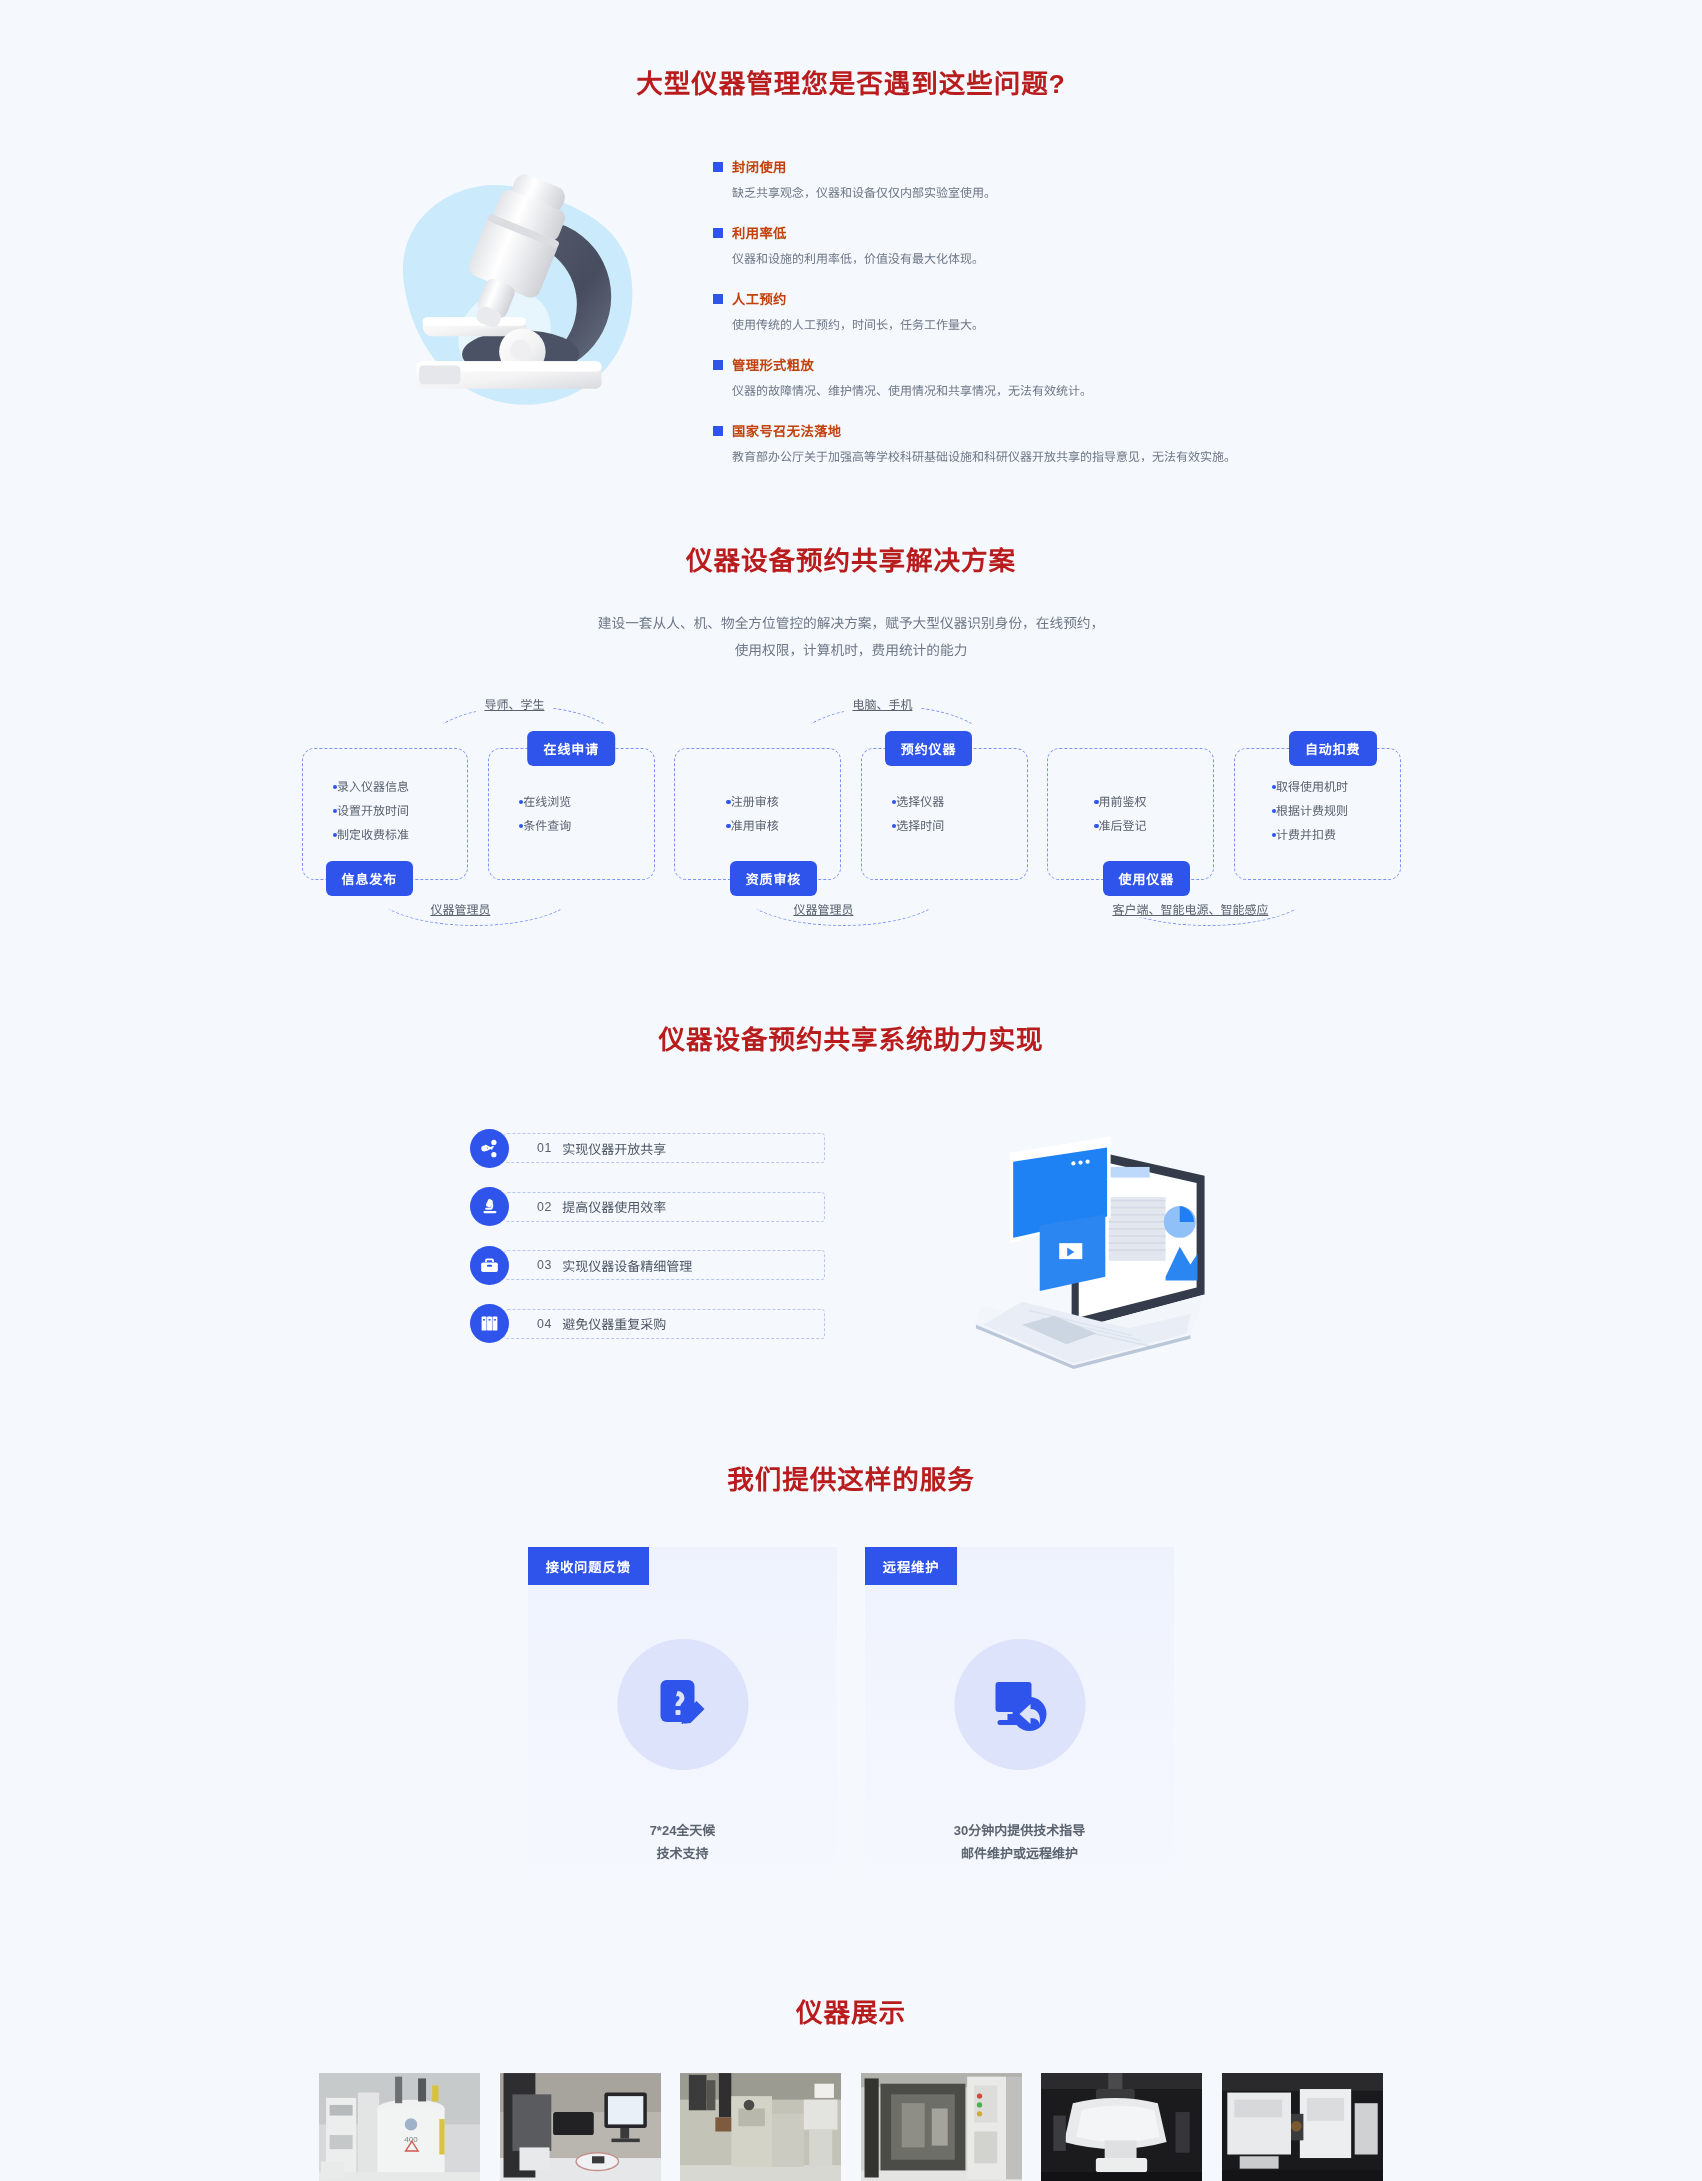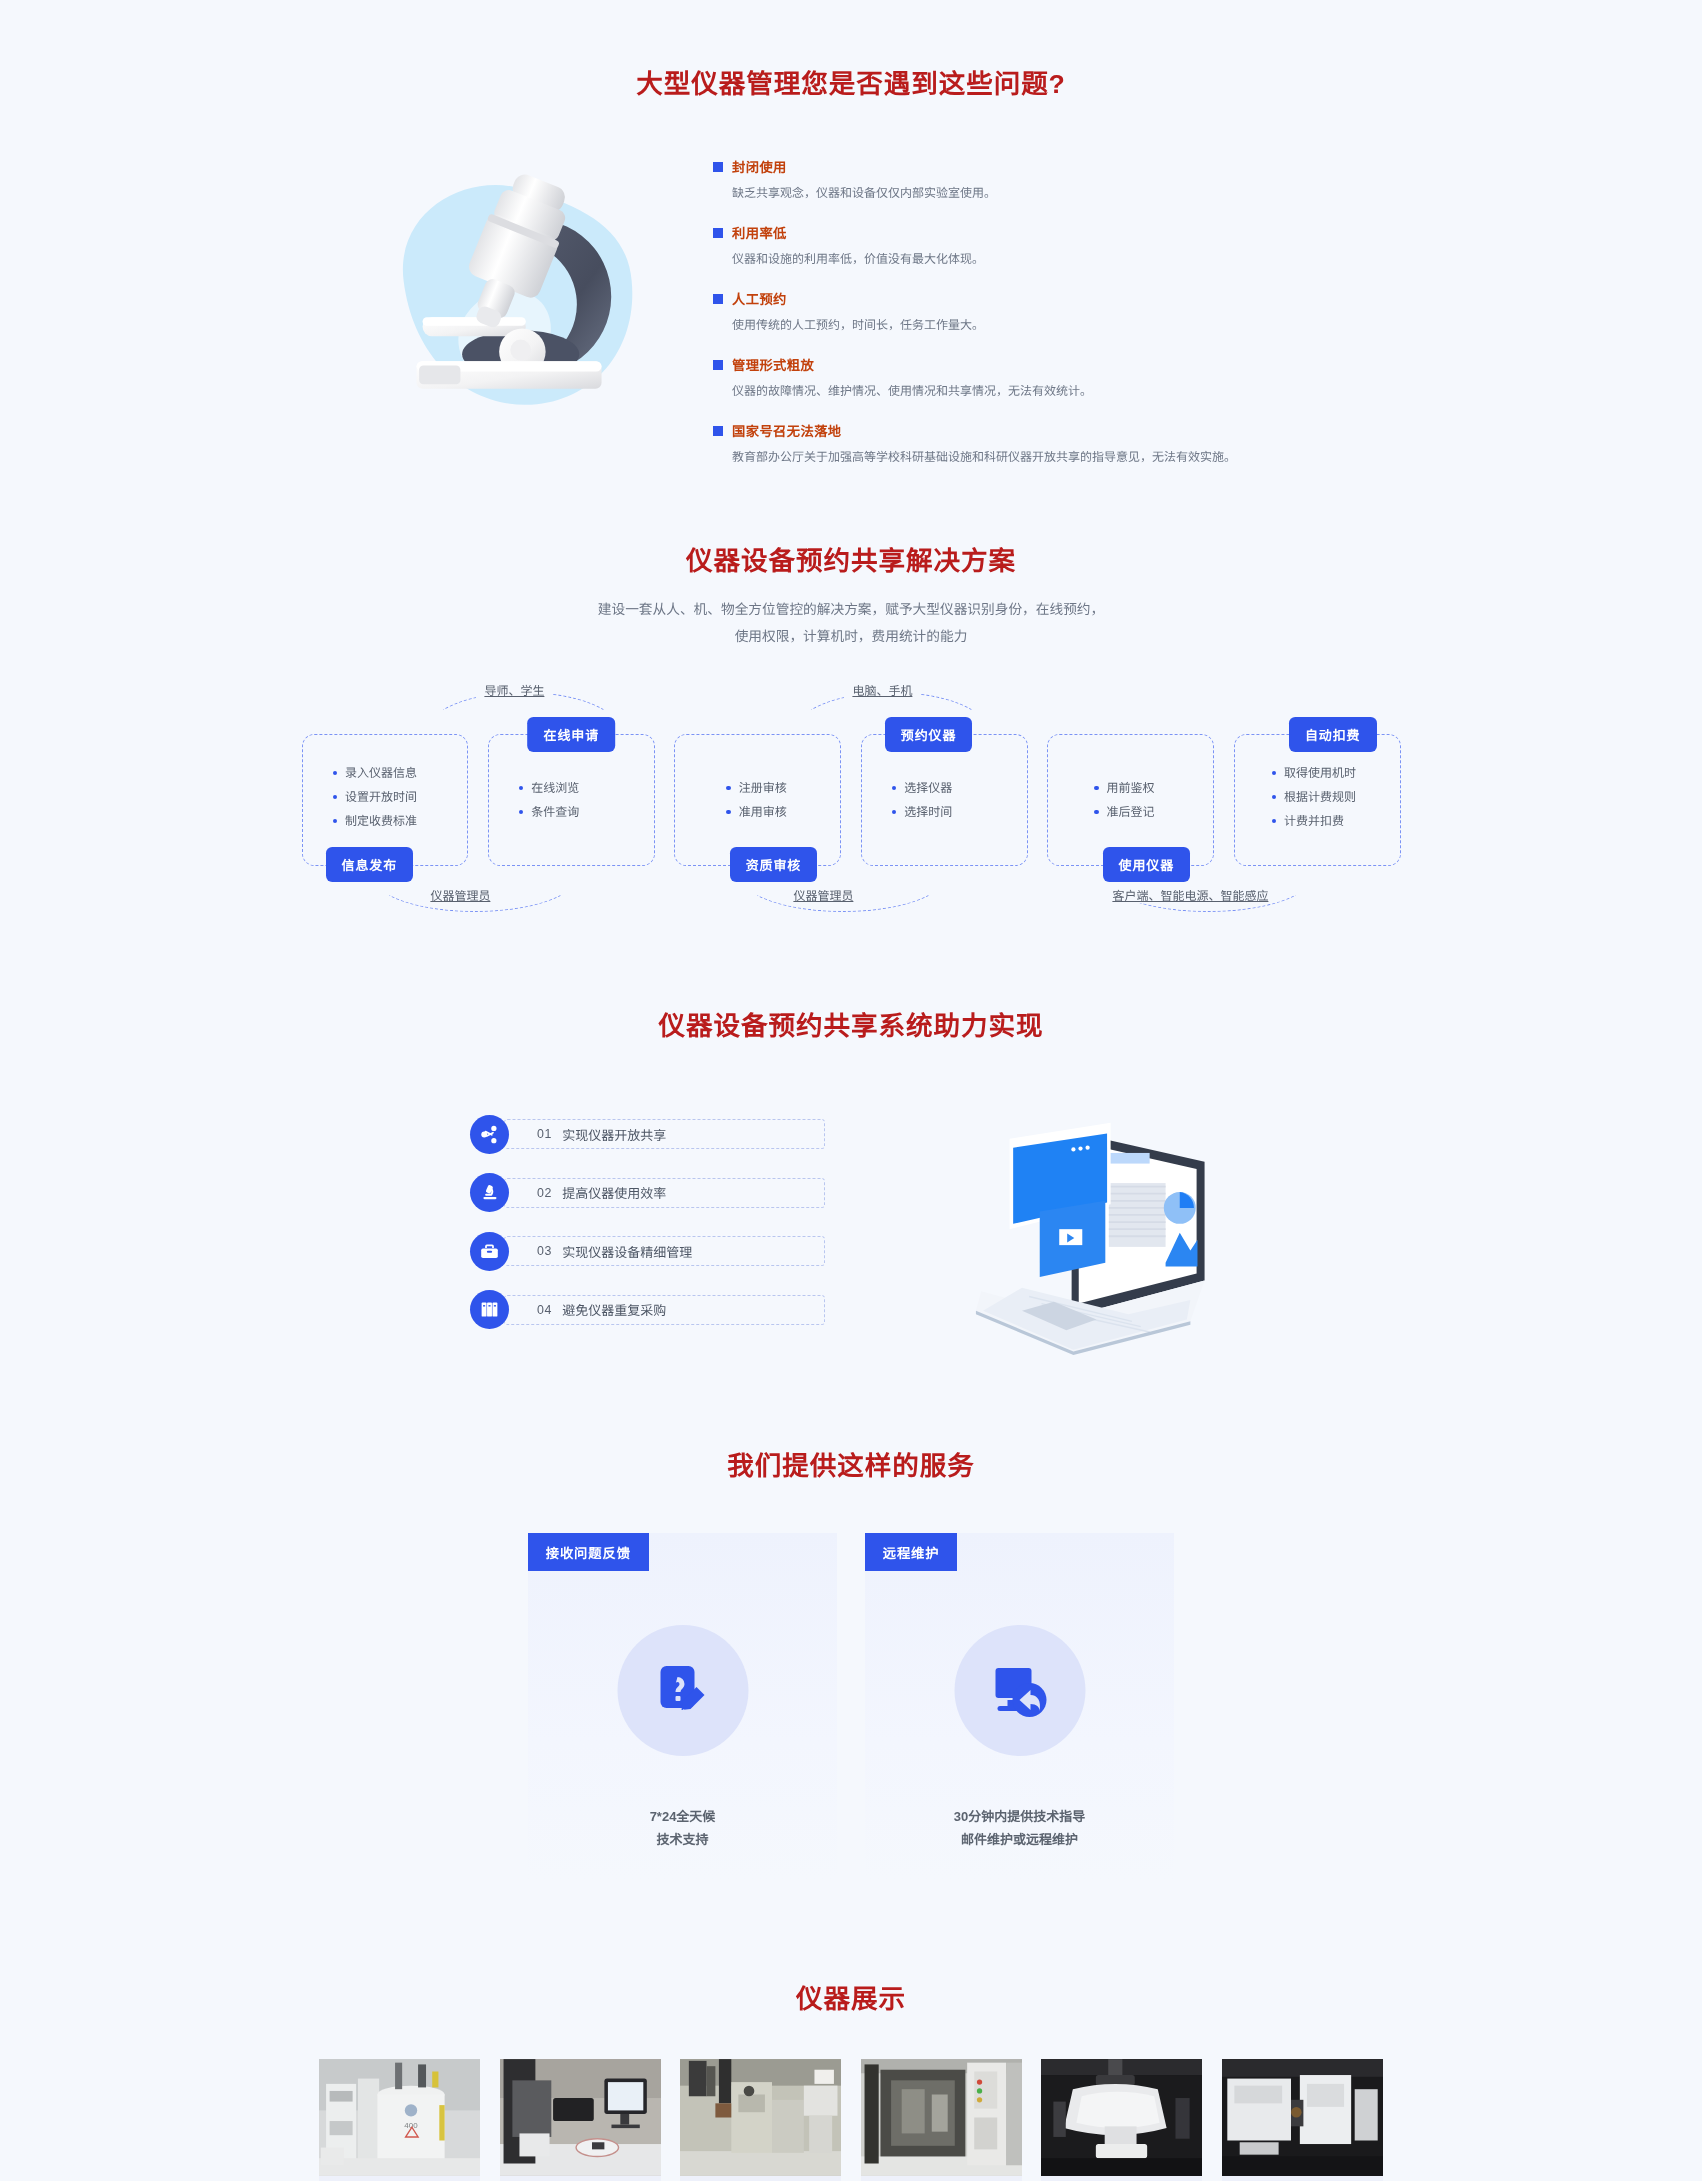--- a/index.html
+++ b/index.html
@@ -18,21 +18,21 @@
     font-size: 26.6px;
     font-weight: bold;
     color: #b91c1c;
     letter-spacing: 0.9px;
   }
   .sec-sub {
     text-align: center;
     font-size: 13.7px;
     color: #6e7787;
     line-height: 27.5px;
-    margin-top: 18px;
+    margin-top: 32px;
   }
 
   
   #problems { padding-top: 62px; }
   .prob-body {
     display: flex;
     justify-content: center;
     align-items: flex-start;
     margin-top: 51px;
     gap: 51px;
@@ -78,21 +78,21 @@
   }
   .flow-bullets {
     position: absolute;
     left: 0; right: 0;
     top: 50%;
     transform: translateY(-50%);
     padding-left: 30px;
   }
   .flow-col.tall .flow-bullets { transform: translateY(-54%); }
   .fb {
-    display: flex; align-items: center; gap: 8px;
+    display: flex; align-items: center; 
     font-size: 12px; color: #59616f;
     line-height: 24px;
   }
   .fb .dot {
     width: 4.4px; height: 4.4px; border-radius: 50%; background: #2f54eb; flex: none;
   }
   .flow-chip {
     position: absolute;
     background: #2f54eb;
     color: #fff;

